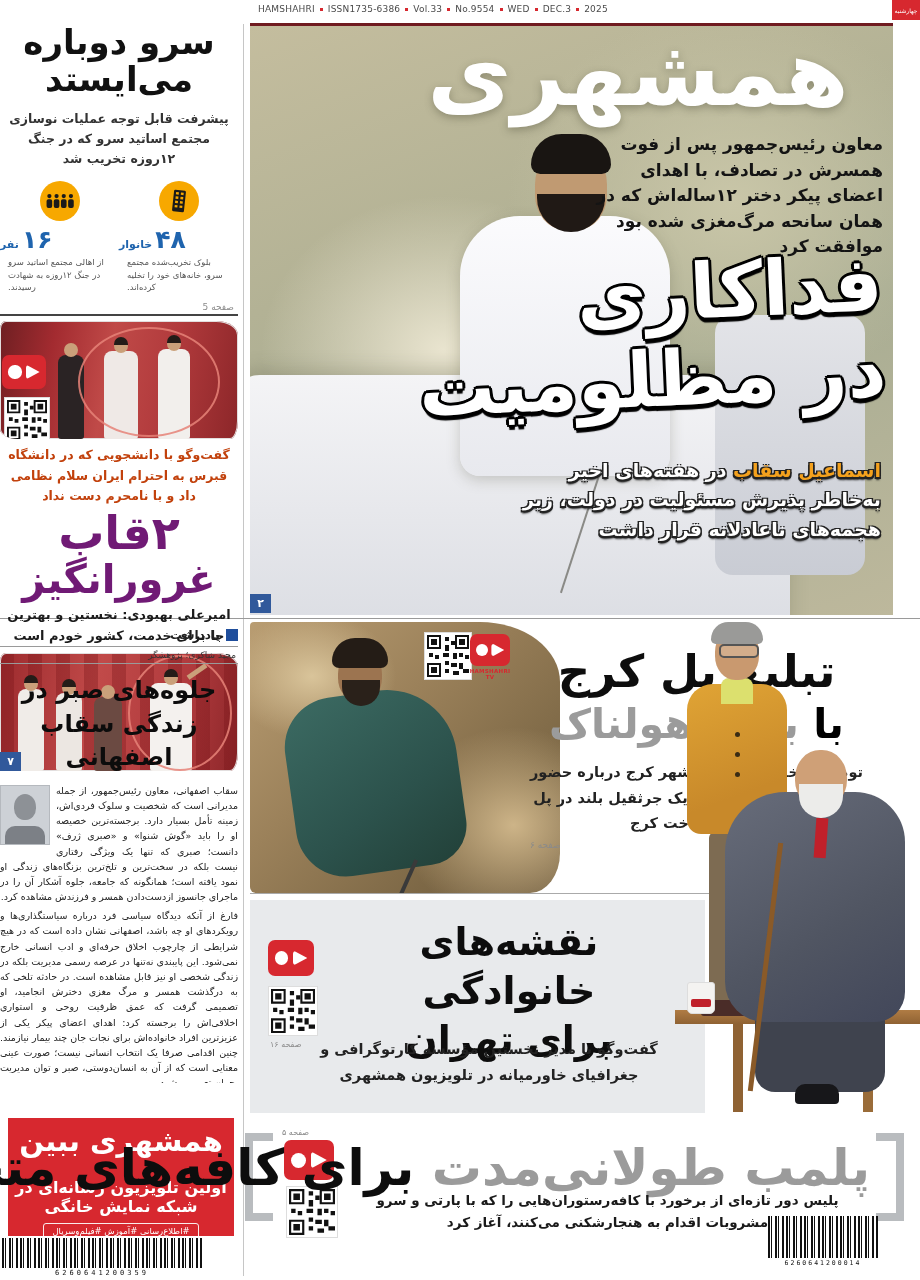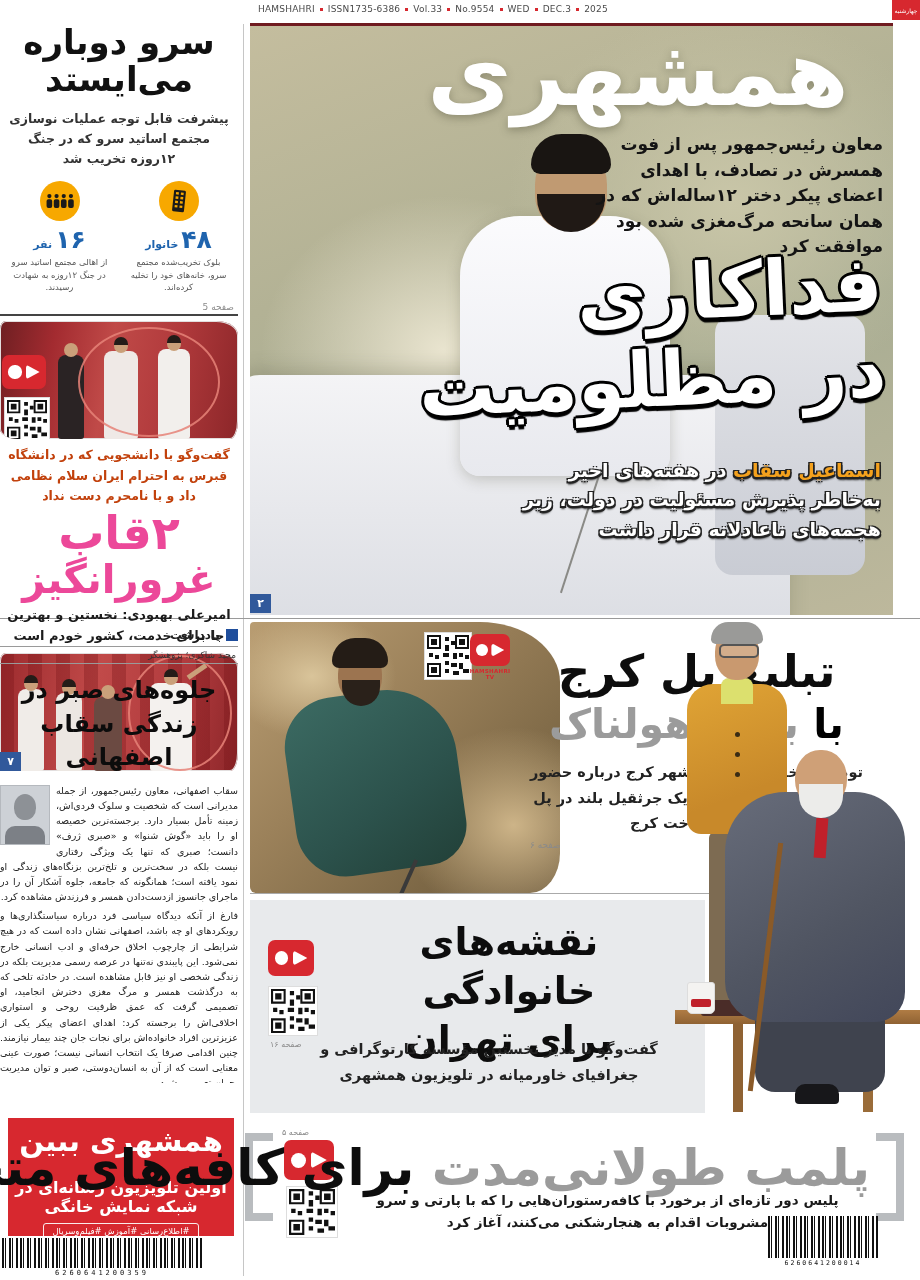--- a/index.html
+++ b/index.html
@@ -19,21 +19,21 @@
               display:flex;align-items:center;justify-content:center;direction:rtl;overflow:hidden;}
 
   .vline{position:absolute;left:243px;top:24px;width:1px;height:1252px;background:#c6c6c6;}
   .divider-mid{position:absolute;left:0;top:618px;width:920px;height:1px;background:#9a9a9a;}
 
   
   .sb{position:absolute;left:0;top:24px;width:238px;}
   .sb-title{font-size:34px;font-weight:900;color:#111;text-align:center;line-height:1.1;}
   .sb-sub{margin-top:10px;font-size:12.5px;font-weight:bold;color:#333;text-align:center;line-height:1.6;padding:0 6px;}
   .stats{display:flex;direction:rtl;margin-top:12px;}
-  .stat{flex:1;text-align:center;}
+  .stat{flex:1;text-align:left;}
   .stat-circle{width:40px;height:40px;border-radius:50%;background:#f7a800;margin:0 auto;display:flex;align-items:center;justify-content:center;}
   .stat-num-row{margin-top:4px;color:#1f64ae;direction:rtl;}
   .stat-num{font-size:25px;font-weight:900;}
   .stat-unit{font-size:11px;font-weight:bold;margin-right:3px;}
   .stat-desc{margin-top:2px;font-size:8.5px;color:#555;line-height:1.5;padding:0 8px;}
   .pageref{font-size:9px;color:#8a8a8a;direction:rtl;text-align:right;}
   .sb .pageref{margin:8px 4px 2px 0;}
   .rule{height:1px;background:#9a9a9a;}
   .rule2{height:2px;background:#444;}
 
@@ -42,21 +42,21 @@
   .photo2{margin-top:6px;height:118px;background:
       repeating-linear-gradient(90deg,rgba(120,20,24,.35) 0 14px,rgba(0,0,0,0) 14px 28px),
       linear-gradient(100deg,#9d2b2e 0%,#c14a49 40%,#b03a3d 75%,#8c2629 100%);}
   .fig{position:absolute;border-radius:8px 8px 3px 3px;}
   .fig .head{position:absolute;left:50%;top:-12px;transform:translateX(-50%);width:14px;height:14px;border-radius:50%;background:#caa07a;}
   .fig .hair{position:absolute;left:50%;top:-14px;transform:translateX(-50%);width:14px;height:8px;border-radius:7px 7px 0 0;background:#241c18;}
   .red-ring{position:absolute;border:2px solid rgba(230,130,120,.85);border-radius:50%;}
   .tv-caption{font-size:5.5px;color:#d7282f;font-weight:bold;text-align:center;letter-spacing:.3px;}
 
   .caption{margin-top:6px;font-size:12.5px;font-weight:bold;color:#c2410c;text-align:center;line-height:1.65;}
-  .big2{margin-top:2px;text-align:center;font-weight:900;color:#ec4899;}
+  .big2{margin-top:2px;text-align:center;font-weight:900;color:#701a75;}
   .big2 .l1{font-size:46px;line-height:1.05;}
   .big2 .l2{font-size:40px;line-height:1.1;}
   .sb2-sub{margin-top:4px;font-size:13px;font-weight:bold;color:#1c1c1c;text-align:center;line-height:1.6;}
   .badge{position:absolute;width:21px;height:19px;background:#31599b;color:#fff;font-size:11px;font-weight:bold;
          display:flex;align-items:center;justify-content:center;}
 
   
   .note{position:absolute;left:0;top:628px;width:238px;}
   .note-head{display:flex;direction:rtl;align-items:center;gap:6px;}
   .note-sq{width:12px;height:12px;background:#1f4e9c;}

